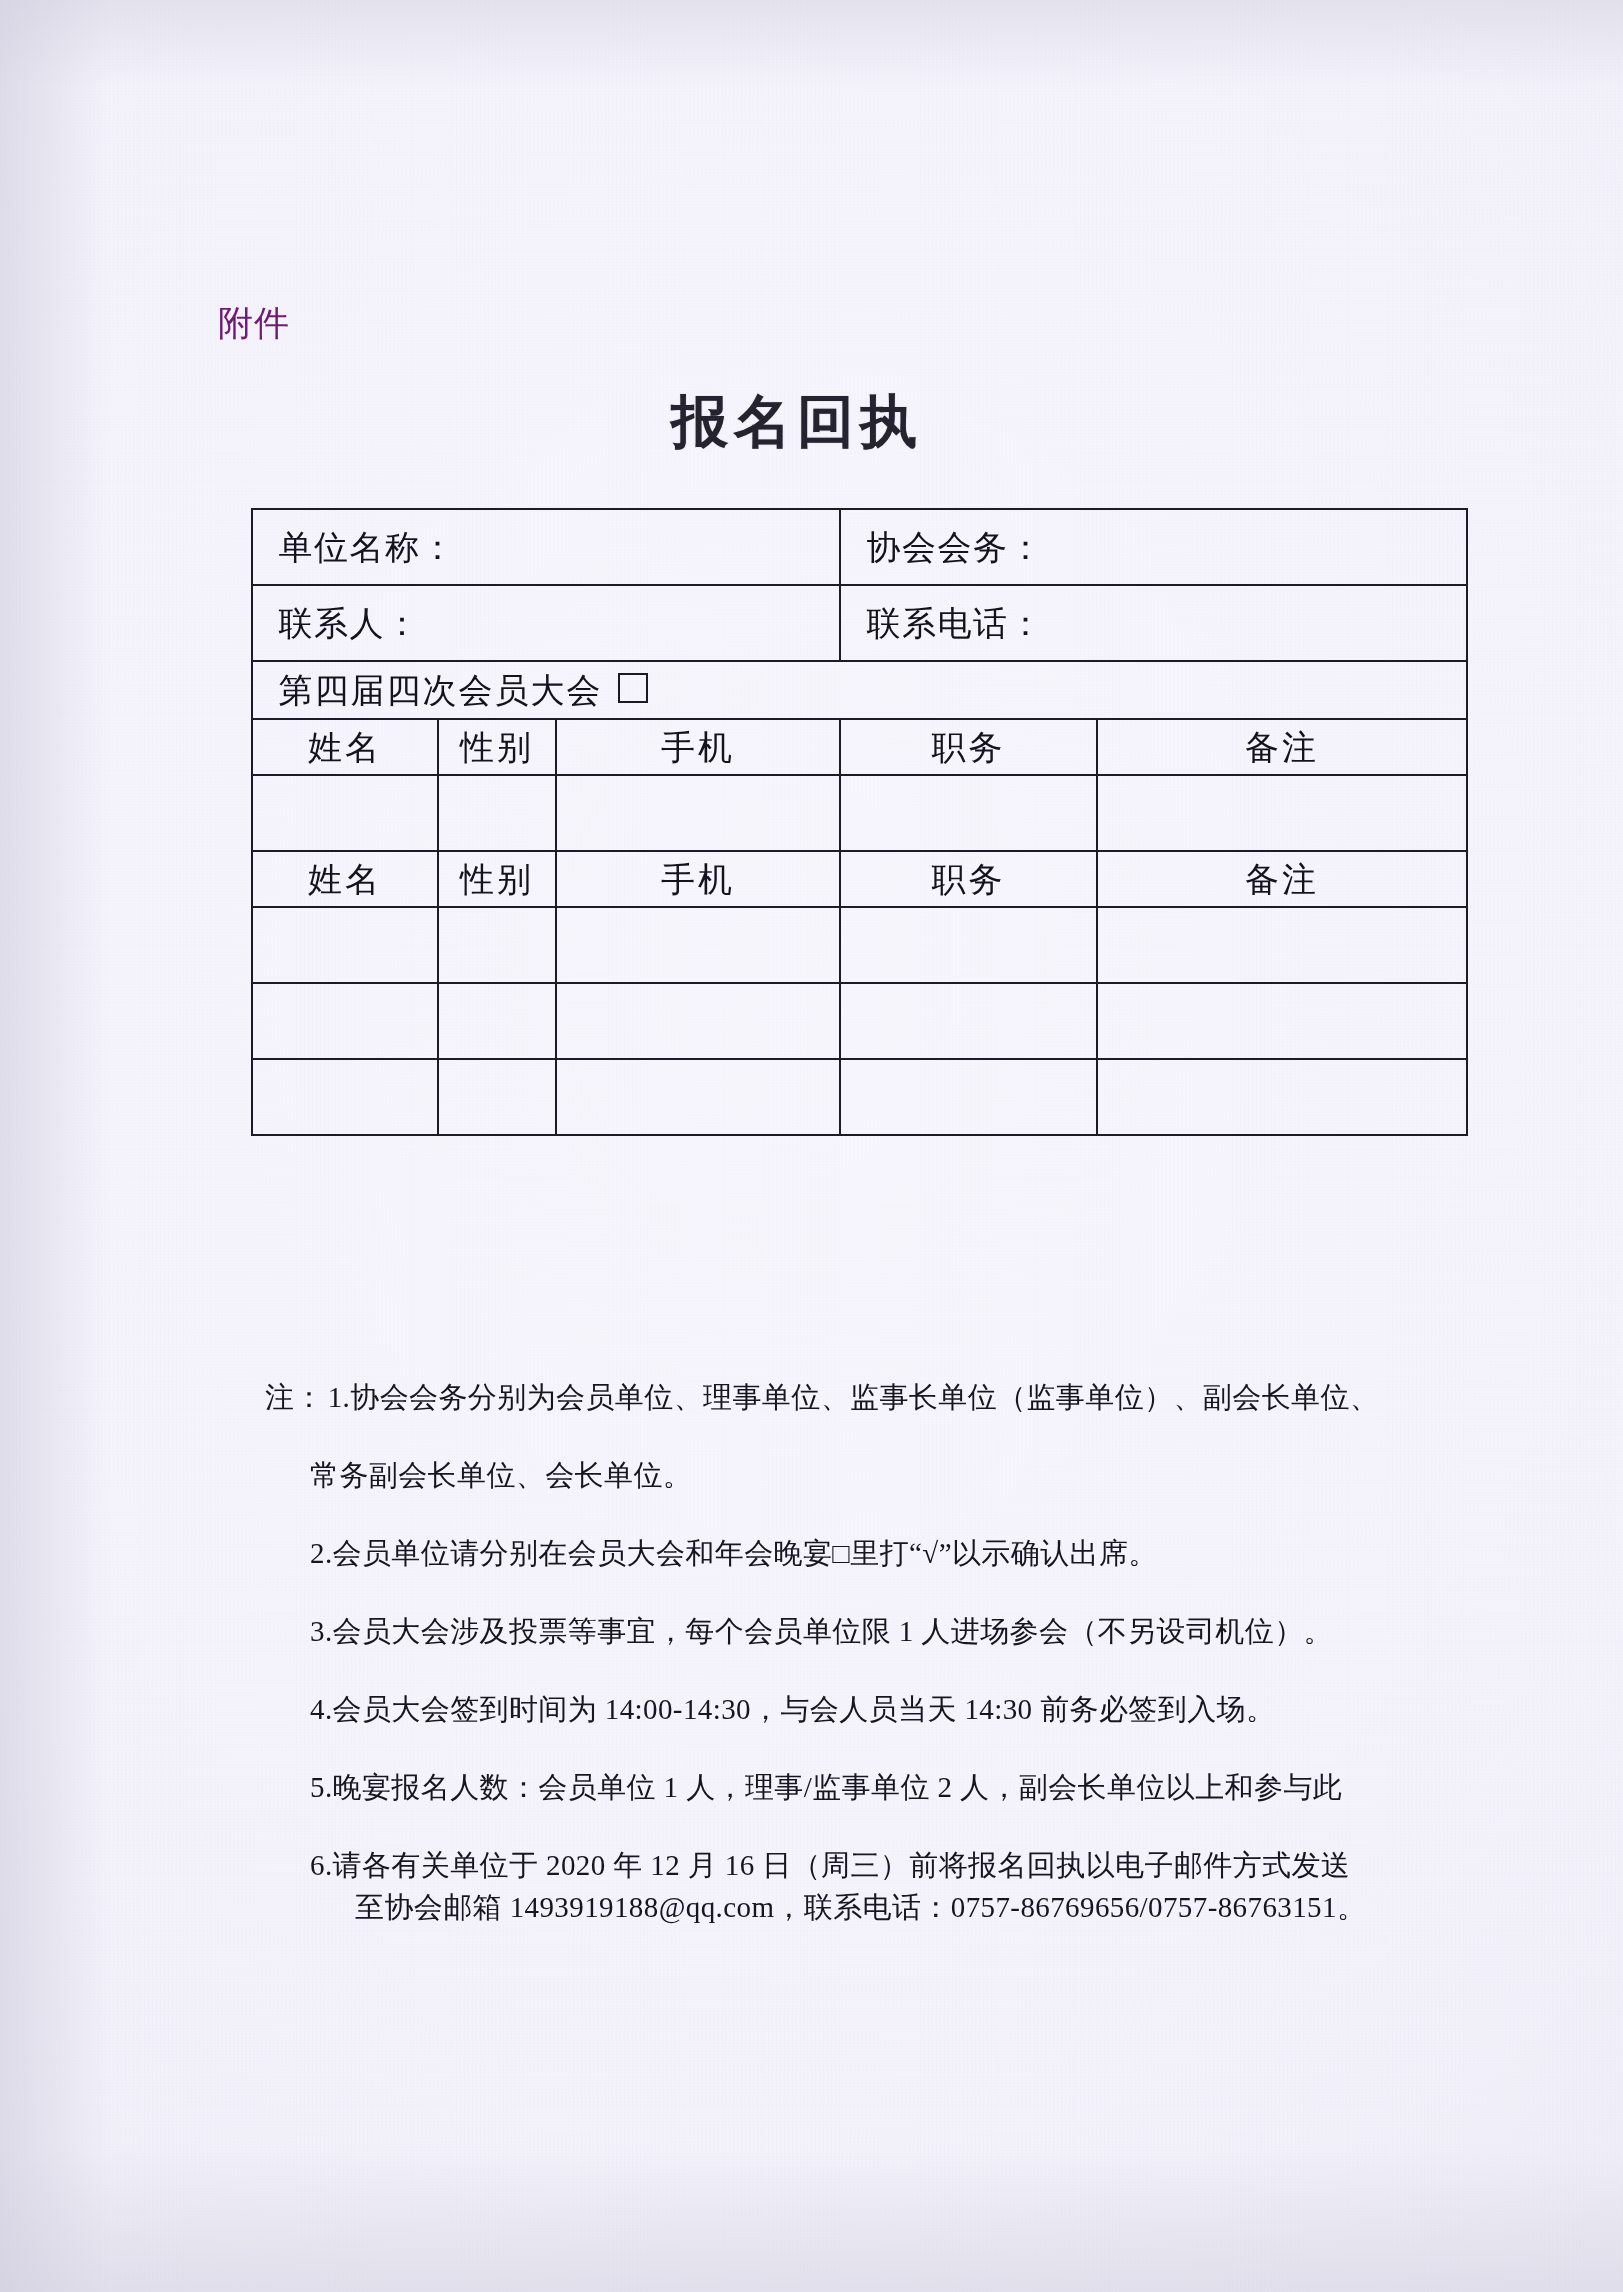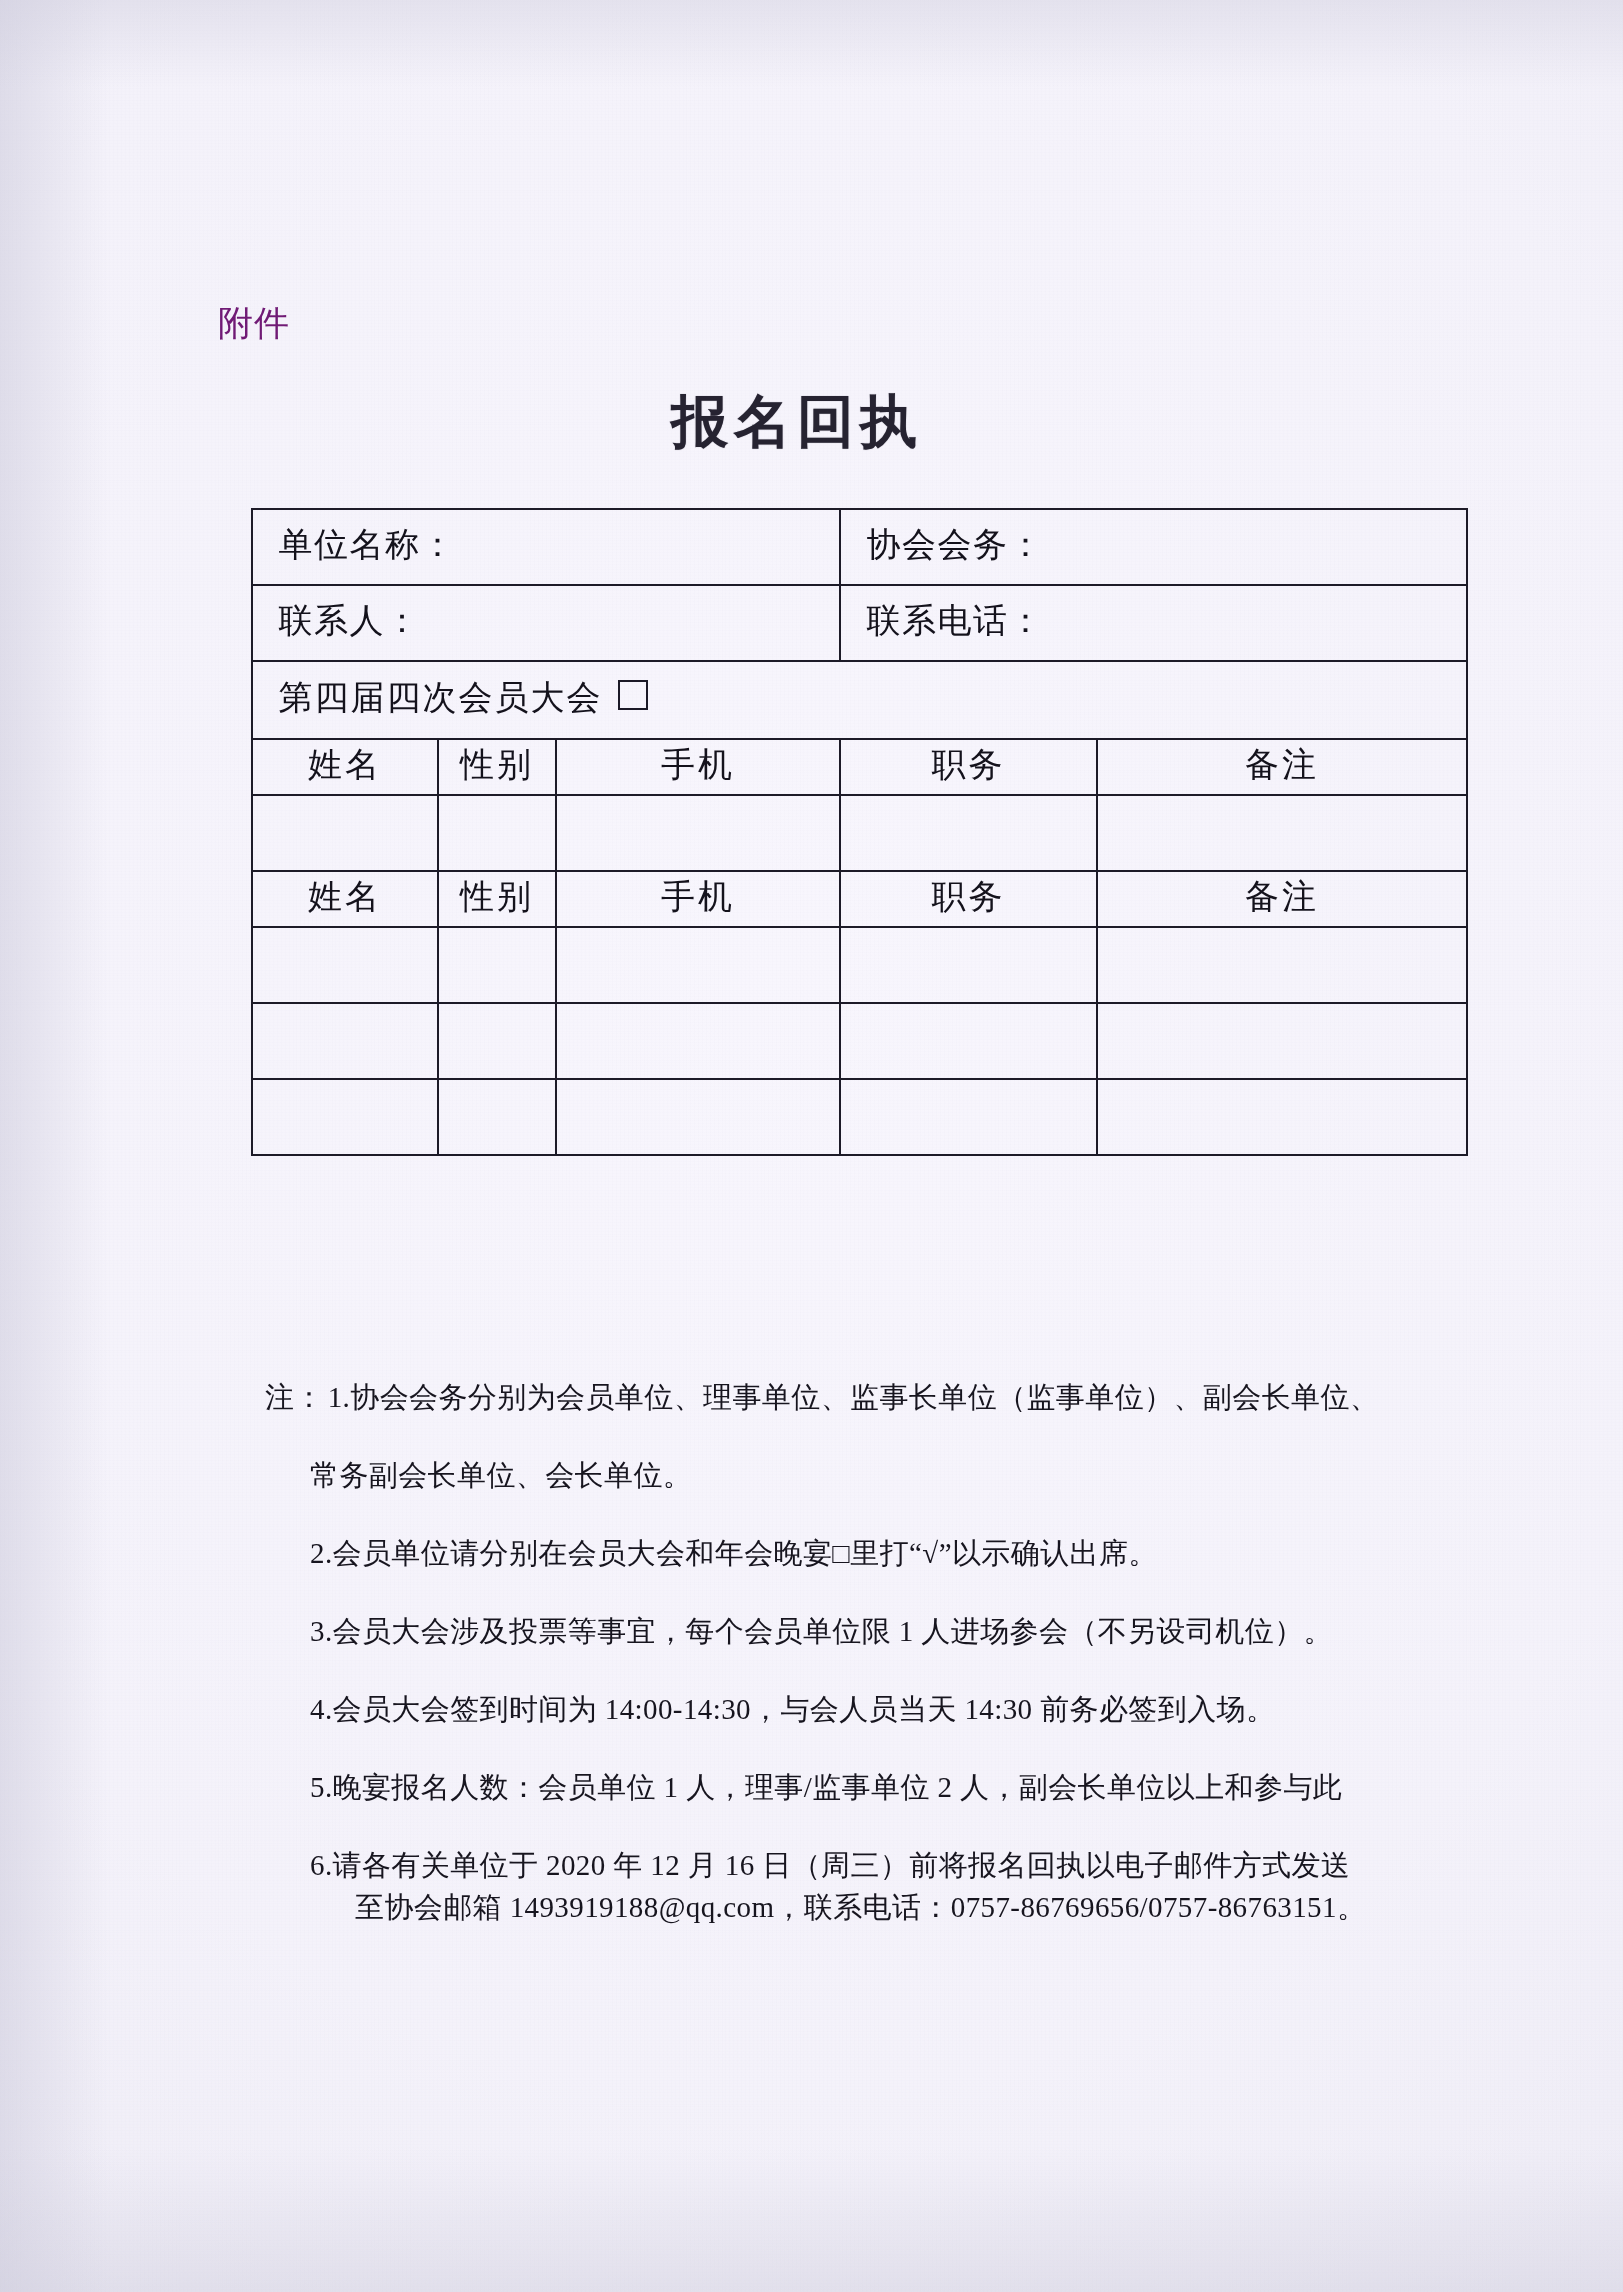--- a/index.html
+++ b/index.html
@@ -86,21 +86,21 @@
   }
 
   
   .form-table {
     position: absolute;
     left: 251px;
     top: 508px;
     width: 1215px;
     border-collapse: collapse;
     table-layout: fixed;
-    font-family: Liberation Mono, monospace;
+    font-family: Liberation Sans, sans-serif;
   }
   .form-table td {
     border: 2px solid #1d1b28;
     padding: 0;
     vertical-align: middle;
     background: transparent;
   }
   .cell-pad {
     padding: 0 25.5px;
     font-size: 34px;
@@ -108,21 +108,21 @@
     letter-spacing: 1.5px;
     white-space: nowrap;
   }
   .cell-center {
     text-align: center;
     font-size: 34px;
     letter-spacing: 2.9px;
     line-height: 1.25;
   }
   .row-label { height: 76px; }
-  .row-section { height: 78px; }
+  .row-section { height: 58px; }
   .row-header { height: 56px; }
   .row-blank { height: 76px; }
   .checkbox-glyph {
     display: inline-block;
     width: 25.5px;
     height: 25.5px;
     border: 2.9px solid #1b1927;
     vertical-align: -1px;
     margin-left: 15.7px;
   }

